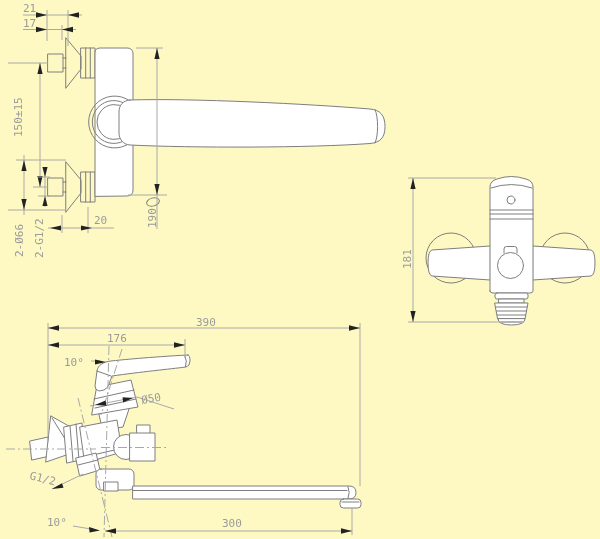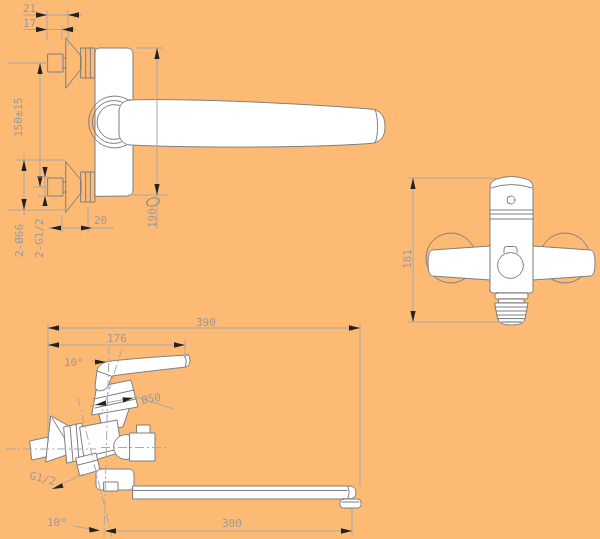--- a/index.html
+++ b/index.html
@@ -1,16 +1,16 @@
 <!DOCTYPE html>
 <html><head>
 <meta charset="utf-8">
 <style>
   html,body{margin:0;padding:0;background:#fff;}
-  .page{width:600px;height:539px;position:relative;background:#fdba74;overflow:hidden;}
+  .page{width:600px;height:539px;position:relative;background:#fef9c3;overflow:hidden;}
   svg{display:block;}
   
   .obj{stroke:#7e7e7e;fill:none;stroke-width:1;stroke-linejoin:round;stroke-linecap:round;}
   .objf{stroke:#7e7e7e;fill:#ffffff;stroke-width:1;stroke-linejoin:round;stroke-linecap:round;}
   
   .dim{stroke:#a8a8a8;fill:none;stroke-width:1;stroke-linecap:butt;}
   .cl{stroke:#a8a8a8;fill:none;stroke-width:1;stroke-dasharray:9 3 2 3;}
   .arr{fill:#222;stroke:none;}
   text{font-family:"DejaVu Sans Mono","Liberation Mono",monospace;font-size:11px;fill:#9b9b9b;}
 </style>

